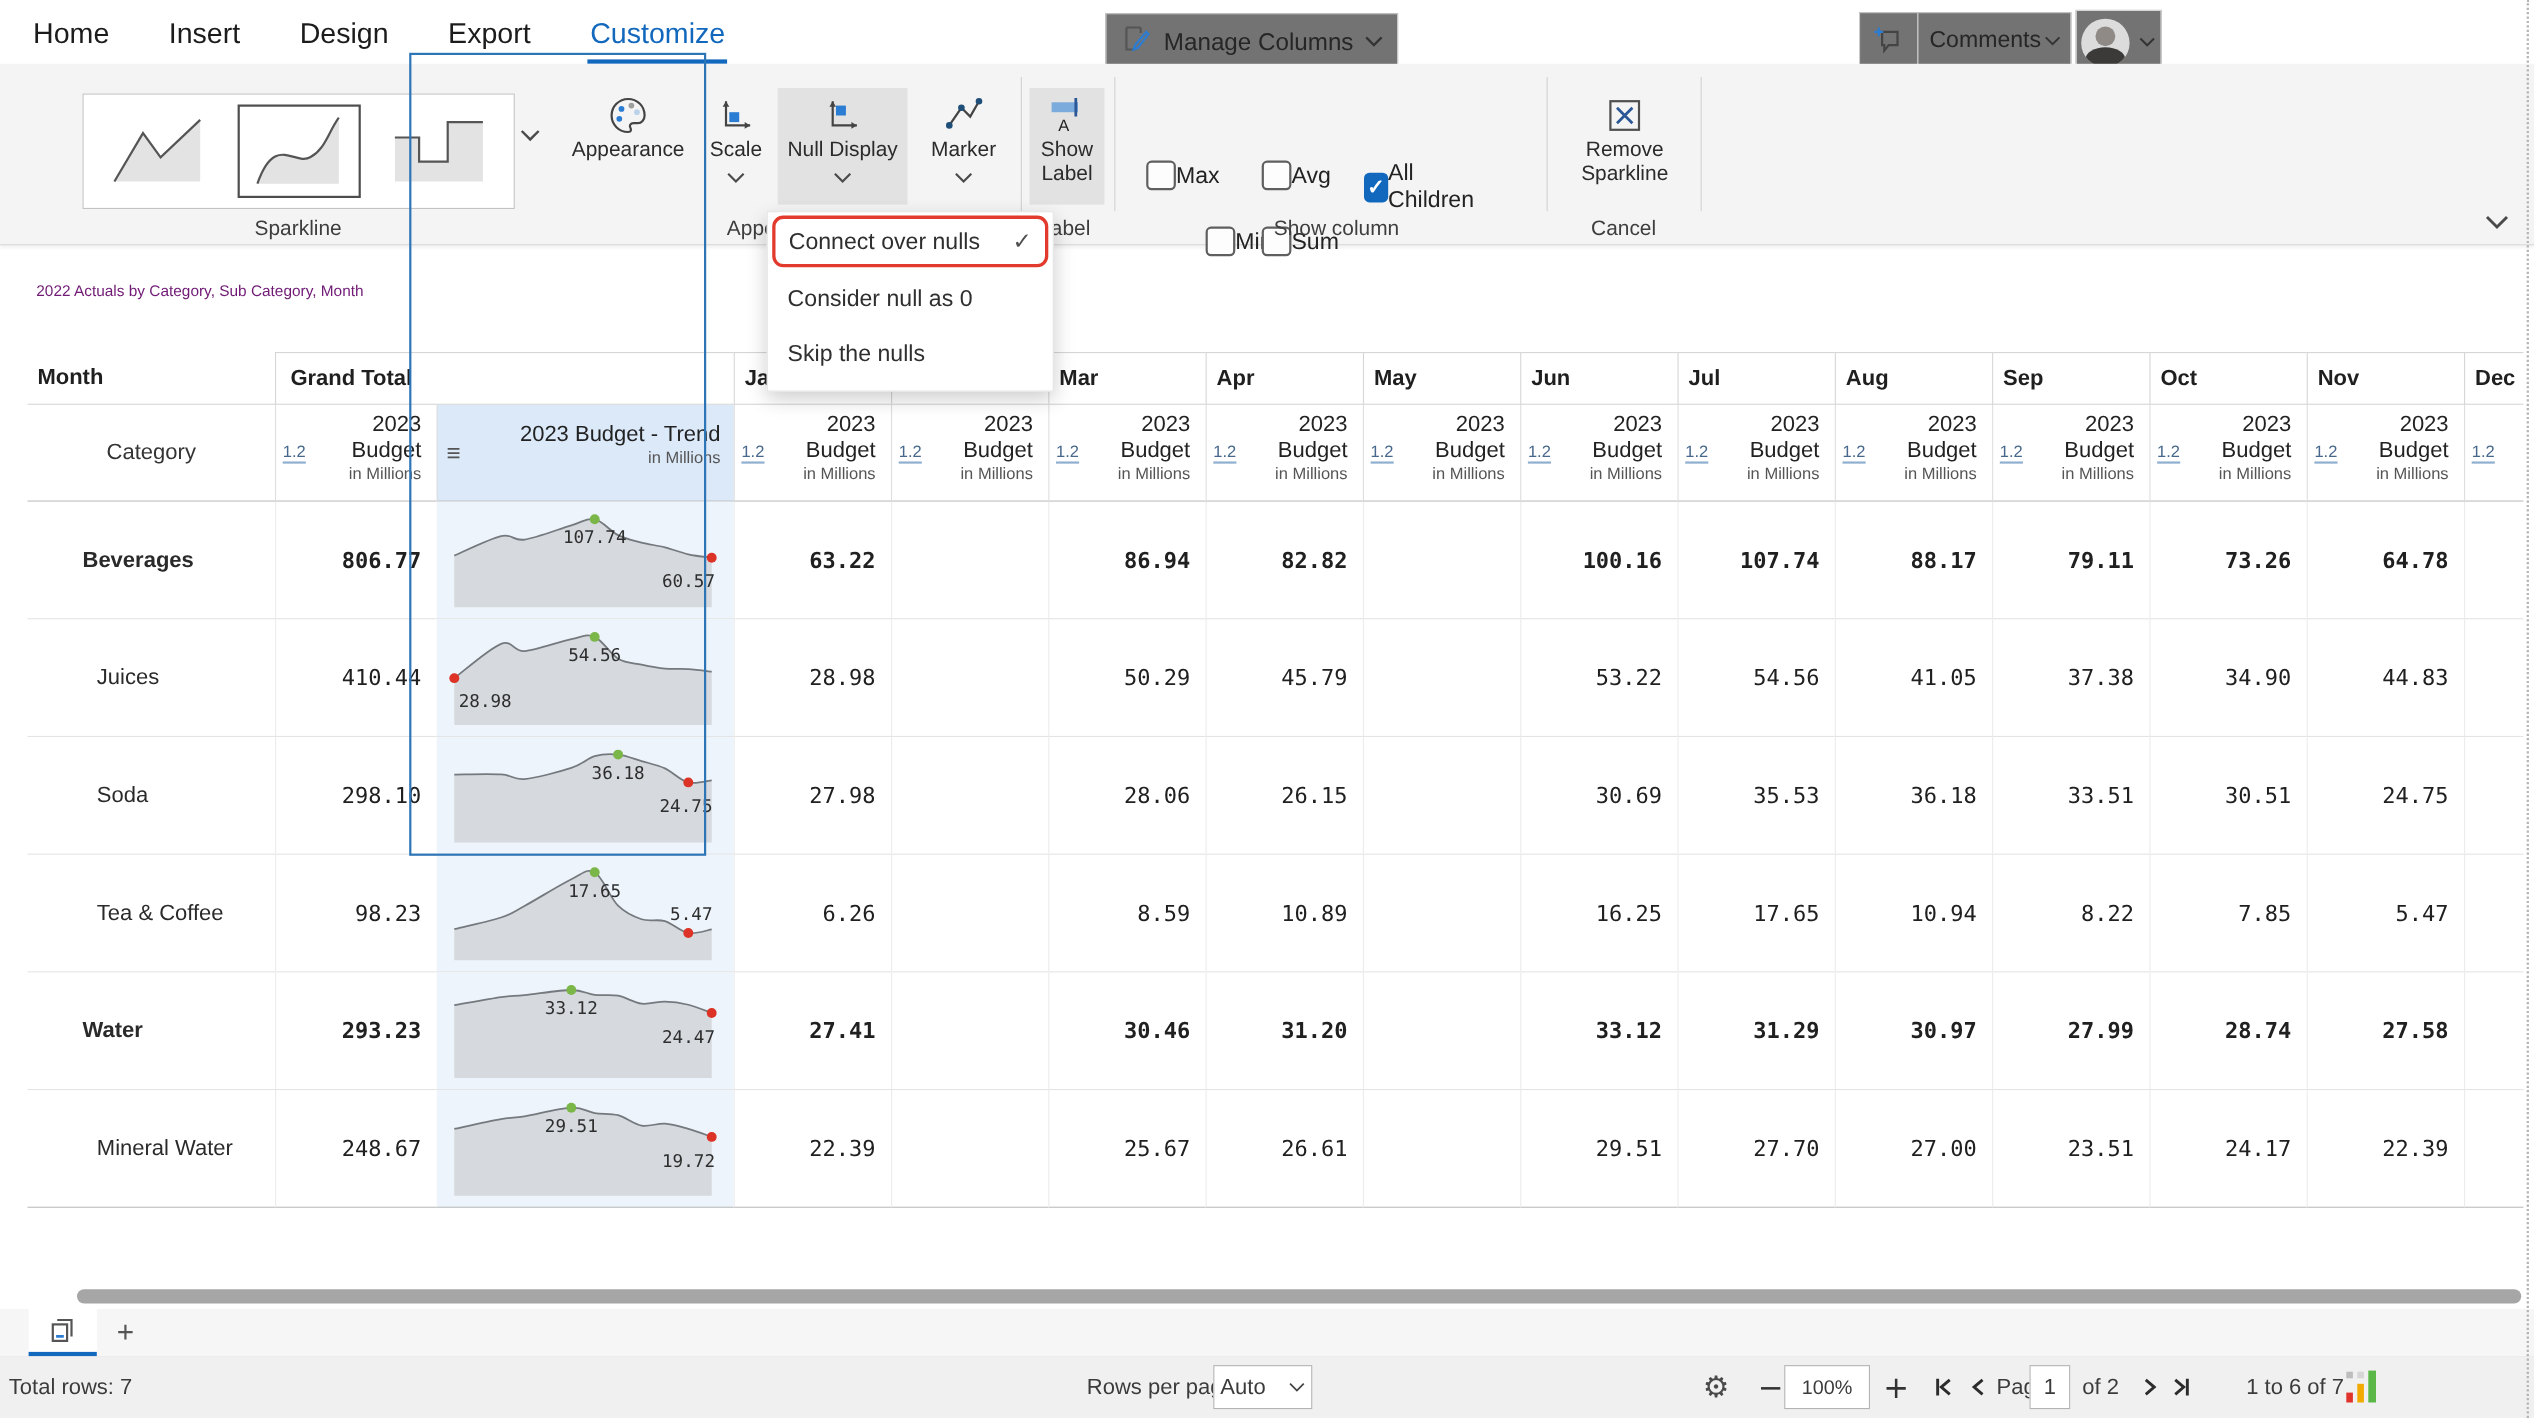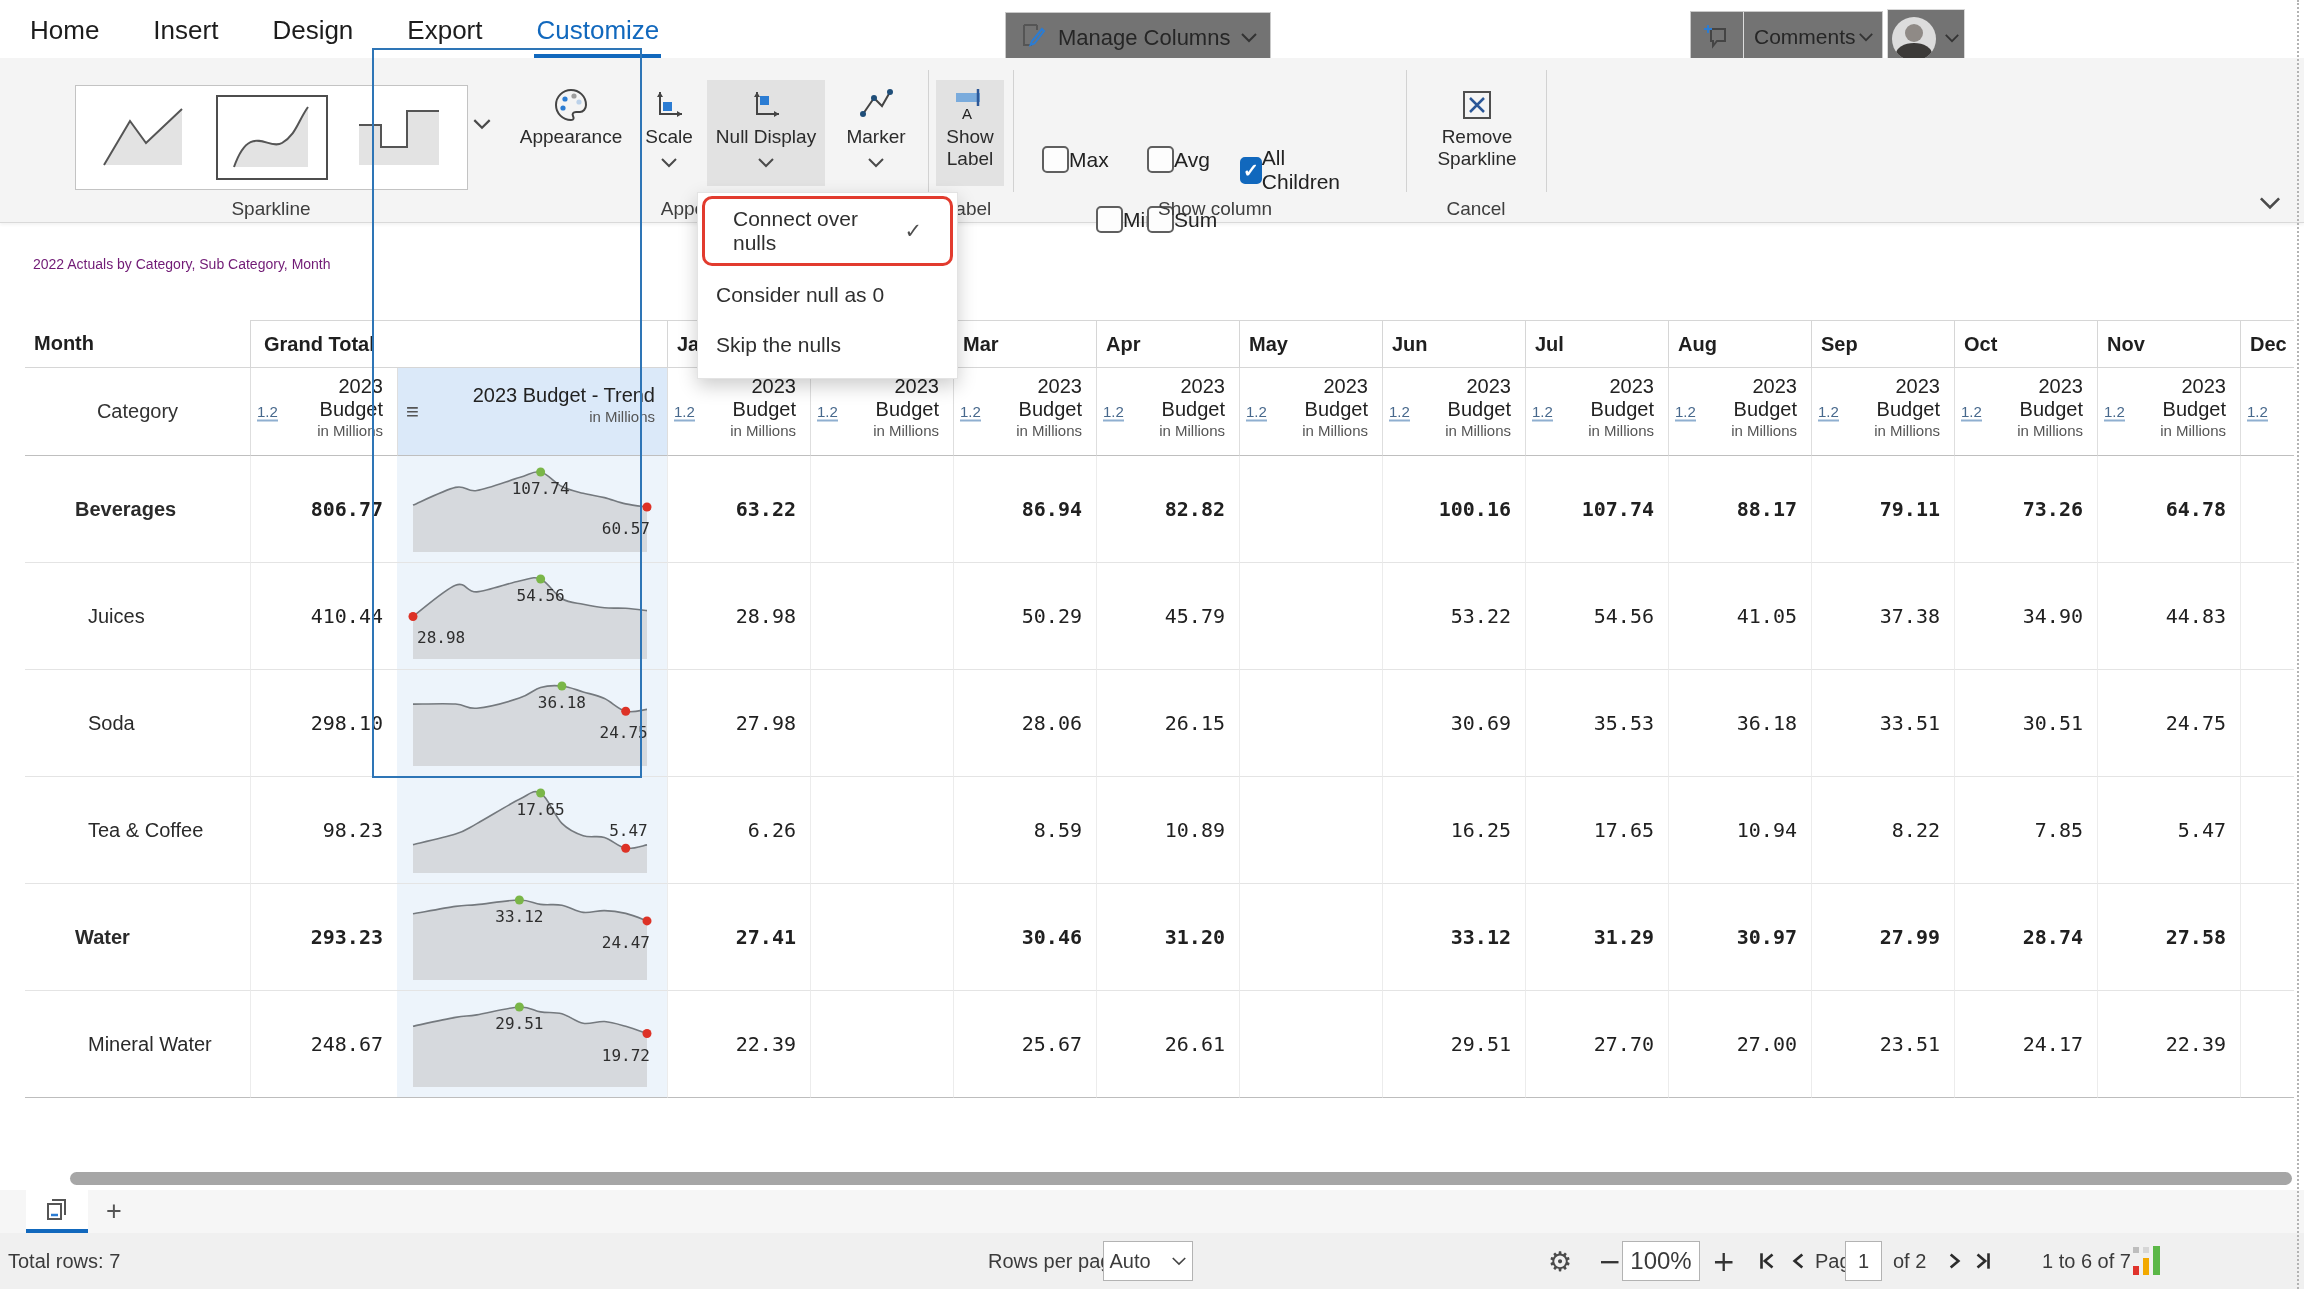--- a/index.html
+++ b/index.html
@@ -43,21 +43,21 @@
   .cb .tick{color:#fff;font-size:19px;font-weight:bold;display:none;}
   .cb.checked .tick{display:block;}
   .cb .cbl{font-size:21px;color:#222;}
   .ribbon-collapse{position:absolute;left:2258px;top:138px;}
 
   
   .dropdown{position:absolute;left:697px;top:192px;width:261px;background:#fff;border:1px solid #e3e3e3;
             box-shadow:0 7px 18px rgba(0,0,0,.20);z-index:60;padding-bottom:8px;box-sizing:border-box;}
   .dd-red{margin:3px 4px 4px;border:3px solid #e23b2e;border-radius:10px;}
   .dd-item{display:flex;align-items:center;justify-content:space-between;font-size:21px;color:#2f2f2f;padding:13px 18px;}
-  .dd-red .dd-item{padding:8px 28px;}
+  .dd-red .dd-item{padding:8px 12px;}
   .dd-check{color:#4f4f4f;font-size:21px;}
 
   
   .vis-title{position:absolute;left:33px;top:256px;font-size:14px;color:#701a75;}
   .table{position:absolute;left:25px;top:320px;display:grid;
          grid-template-columns:225px 147px 270px repeat(11,143px) 54px;
          grid-template-rows:48px 88px repeat(6,107px);}
   .table > div{box-sizing:border-box;overflow:hidden;}
   .mh{font-weight:bold;font-size:20px;color:#1f1f1f;display:flex;align-items:center;padding-left:9px;
       border-top:1px solid #d6d6d6;border-bottom:1px solid #d6d6d6;border-left:1px solid #d6d6d6;}
@@ -89,21 +89,21 @@
   .hscroll{position:absolute;left:70px;top:1172px;width:2222px;height:13px;background:#a6a6a6;border-radius:7px;}
   .tabstrip{position:absolute;left:0;top:1190px;width:100%;height:43px;background:#f6f6f6;border-bottom:1px solid #dcdcdc;}
   .tab-active{position:absolute;left:26px;top:0;width:62px;height:43px;background:#fff;border-bottom:4px solid #1168bd;
               display:flex;align-items:center;justify-content:center;box-sizing:border-box;}
   .tab-add{position:absolute;left:92px;top:0;width:44px;height:43px;display:flex;align-items:center;justify-content:center;
            font-size:27px;color:#555;}
   .statusbar{position:absolute;left:0;top:1233px;width:100%;height:56px;background:#f0f0f0;font-size:20px;color:#3b3b3b;}
   .statusbar .sb{position:absolute;top:0;height:56px;display:flex;align-items:center;}
   .sb-box{background:#fff;border:1px solid #b3b3b3;display:flex;align-items:center;justify-content:center;box-sizing:border-box;}
   #rpp-select{position:absolute;left:1103px;top:8px;width:90px;height:40px;gap:20px;font-size:20px;}
-  #zoom-box{position:absolute;left:1622px;top:8px;width:78px;height:40px;font-size:24px;}
+  #zoom-box{position:absolute;left:1622px;top:8px;width:78px;height:40px;font-size:18px;}
   #page-box{position:absolute;left:1845px;top:8px;width:37px;height:40px;font-size:20px;}
   .glyph{font-family:"DejaVu Sans",sans-serif;}
   .dashed-edge{position:absolute;left:2297px;top:0;height:1289px;border-left:2px dotted #b3b3b3;}
 </style>
 </head>
 <body>
 
 <div class="app">
 
   <div class="menubar">

